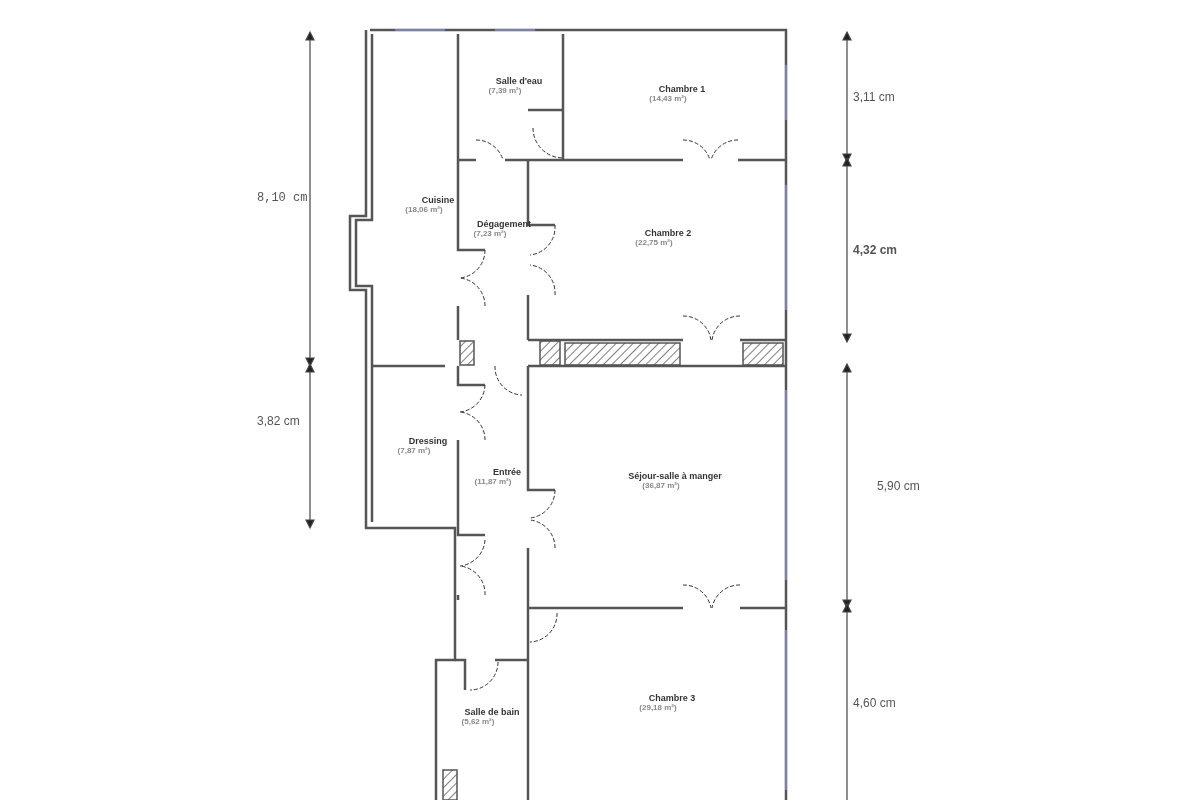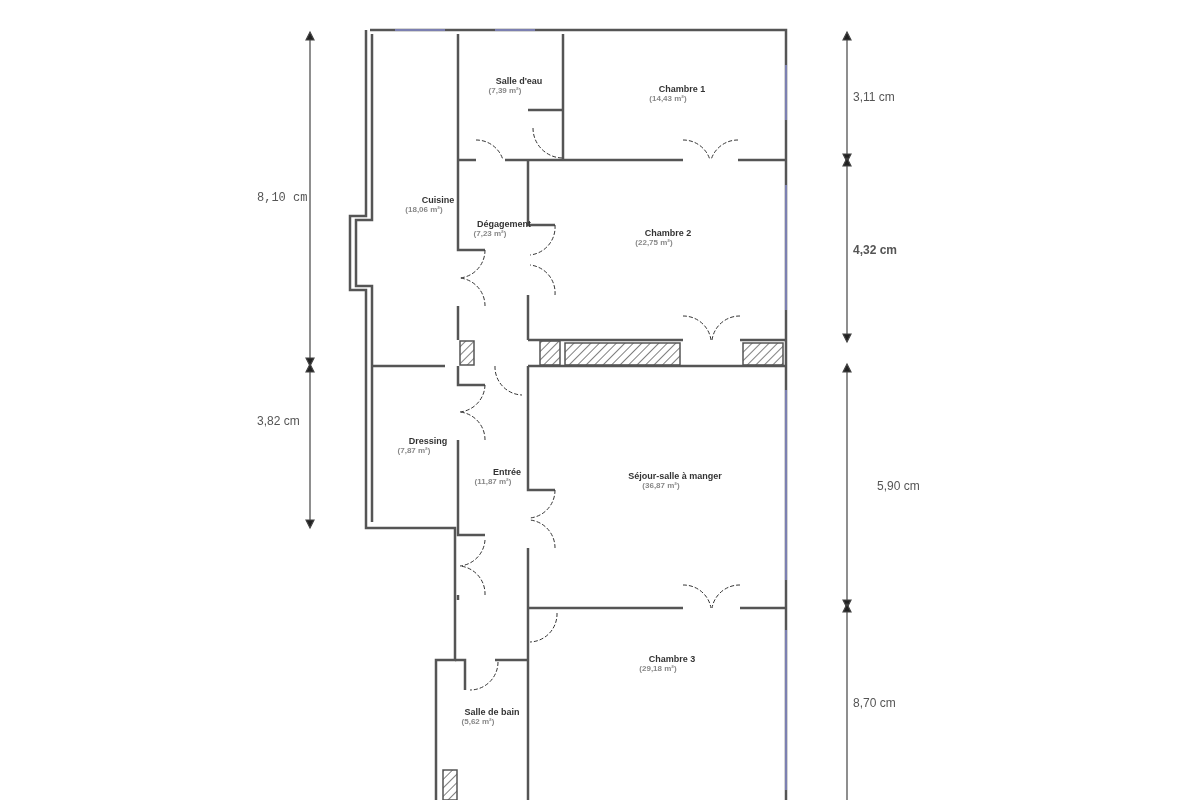--- a/index.html
+++ b/index.html
@@ -146,27 +146,27 @@
   <div class="room-area">(7,87 m²)</div>
 </div>
 <div class="room-label" style="left:493px;top:467px;">
   <div class="room-name">Entrée</div>
   <div class="room-area">(11,87 m²)</div>
 </div>
 <div class="room-label" style="left:661px;top:471px;">
   <div class="room-name">Séjour-salle à manger</div>
   <div class="room-area">(36,87 m²)</div>
 </div>
-<div class="room-label" style="left:658px;top:654px;">
+<div class="room-label" style="left:658px;top:693px;">
   <div class="room-name">Chambre 3</div>
   <div class="room-area">(29,18 m²)</div>
 </div>
 <div class="room-label" style="left:478px;top:707px;">
   <div class="room-name">Salle de bain</div>
   <div class="room-area">(5,62 m²)</div>
 </div>
 
 <div class="dim-label" style="left:257px;top:191px;font-family:Liberation Mono, monospace;">8,10 cm</div>
 <div class="dim-label" style="left:257px;top:414px;">3,82 cm</div>
 <div class="dim-label" style="left:853px;top:90px;">3,11 cm</div>
 <div class="dim-label" style="left:853px;top:243px;font-weight:bold;">4,32 cm</div>
 <div class="dim-label" style="left:877px;top:479px;">5,90 cm</div>
-<div class="dim-label" style="left:853px;top:696px;">8,70 cm</div>
+<div class="dim-label" style="left:853px;top:696px;">4,60 cm</div>
 
 </body></html>

